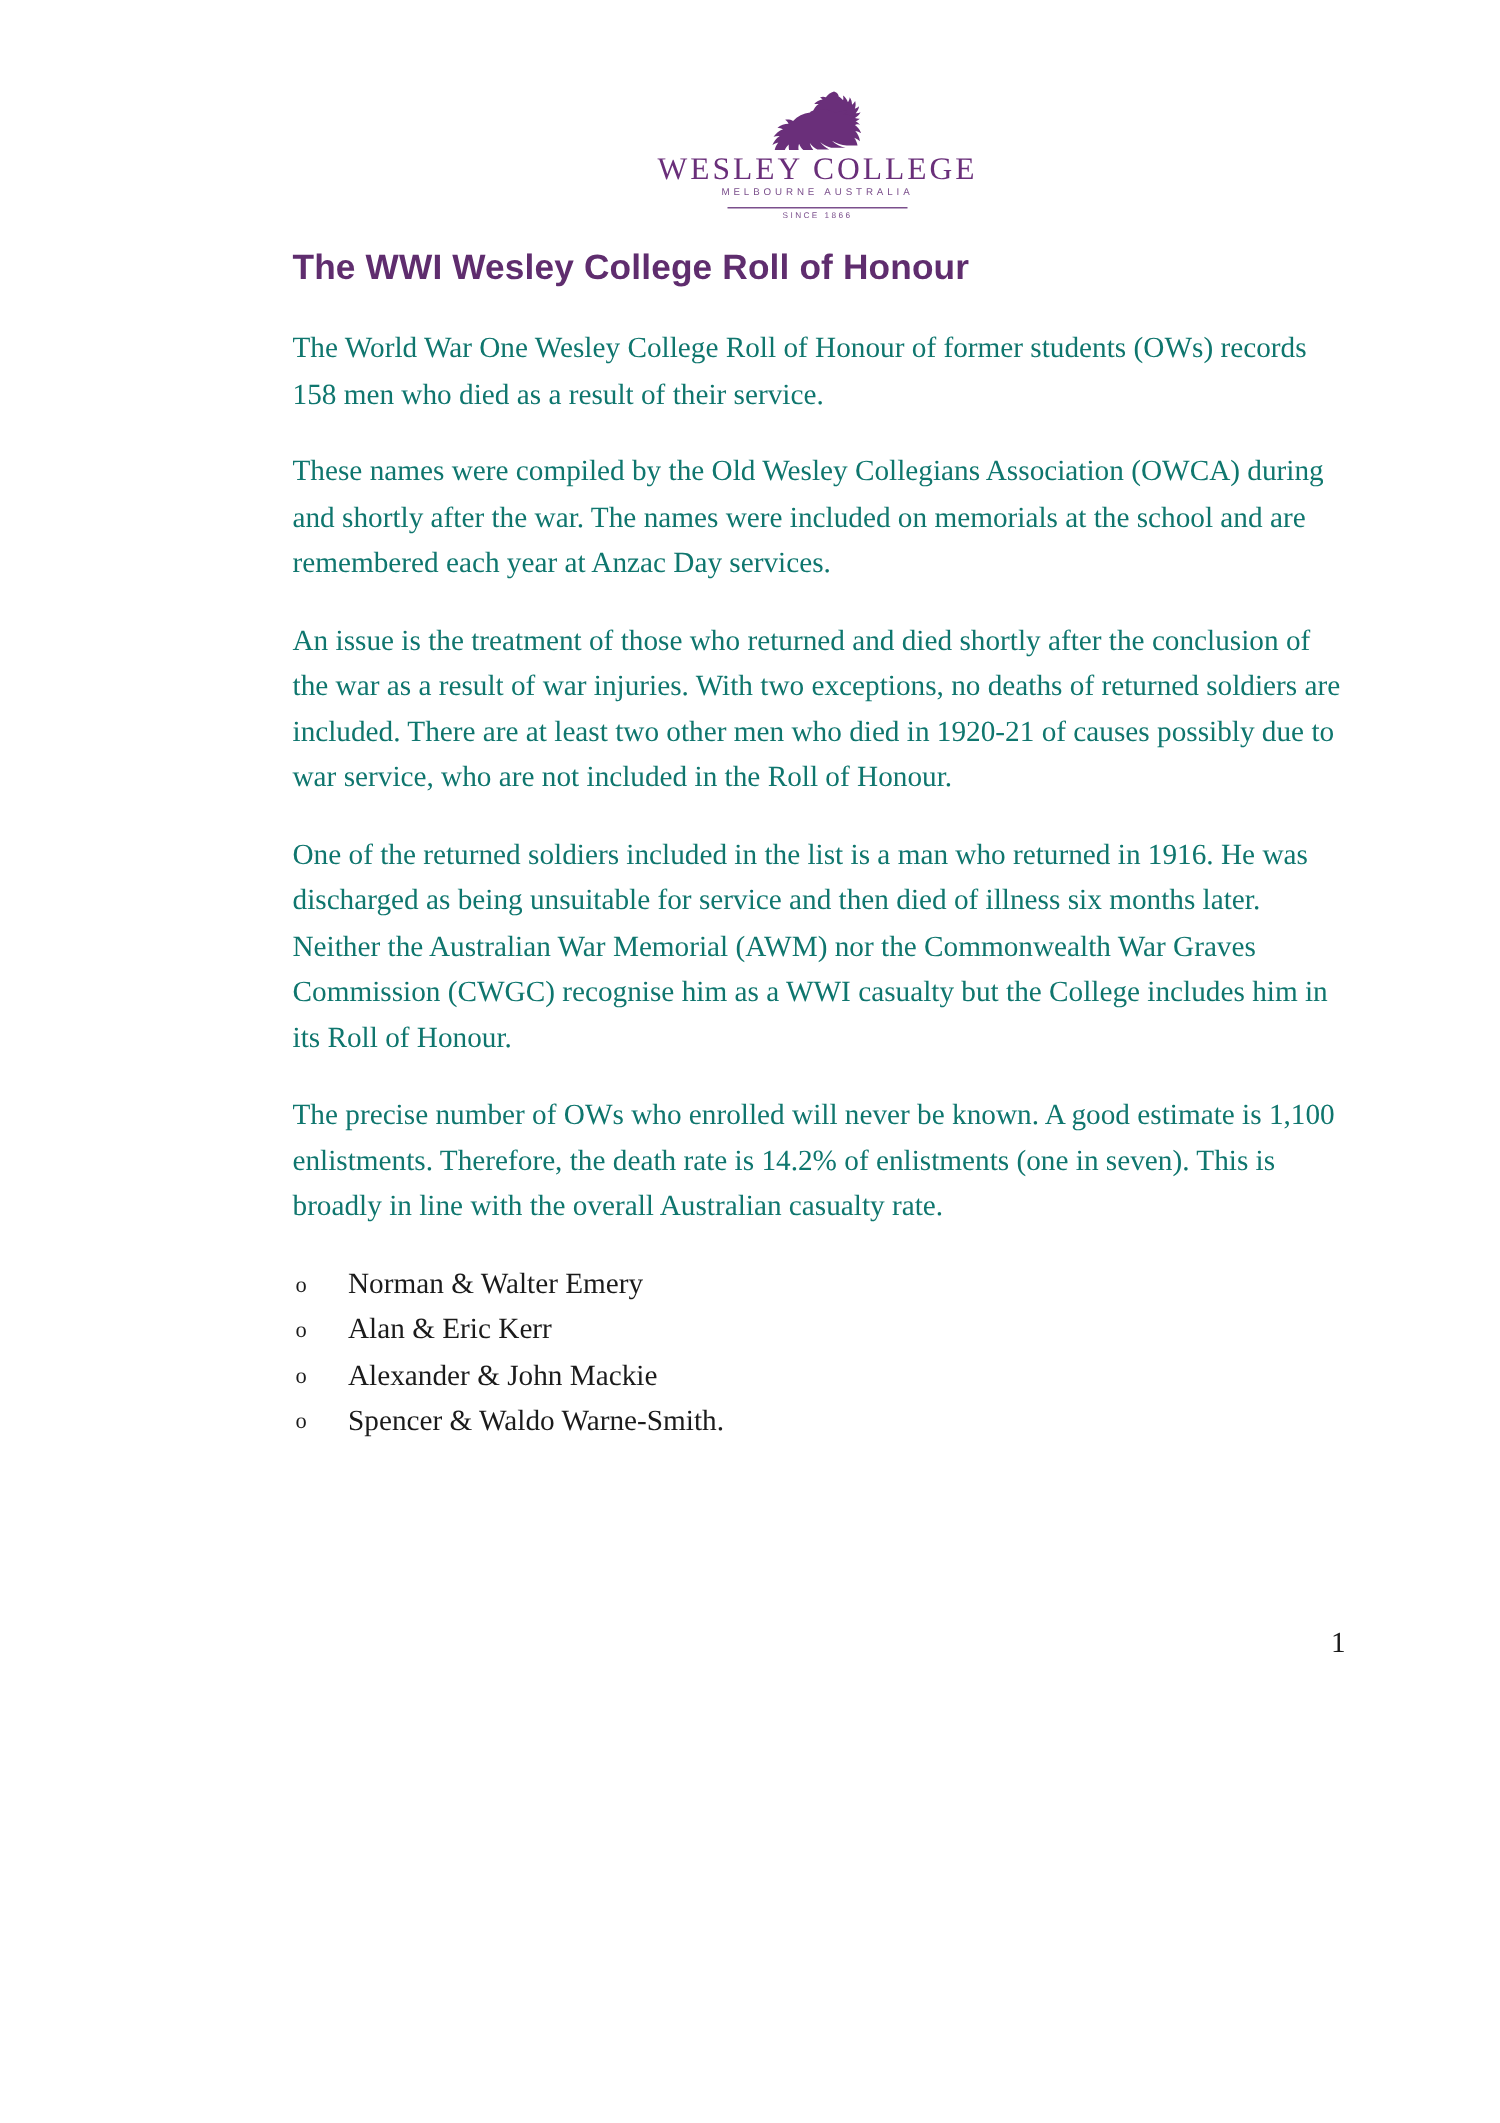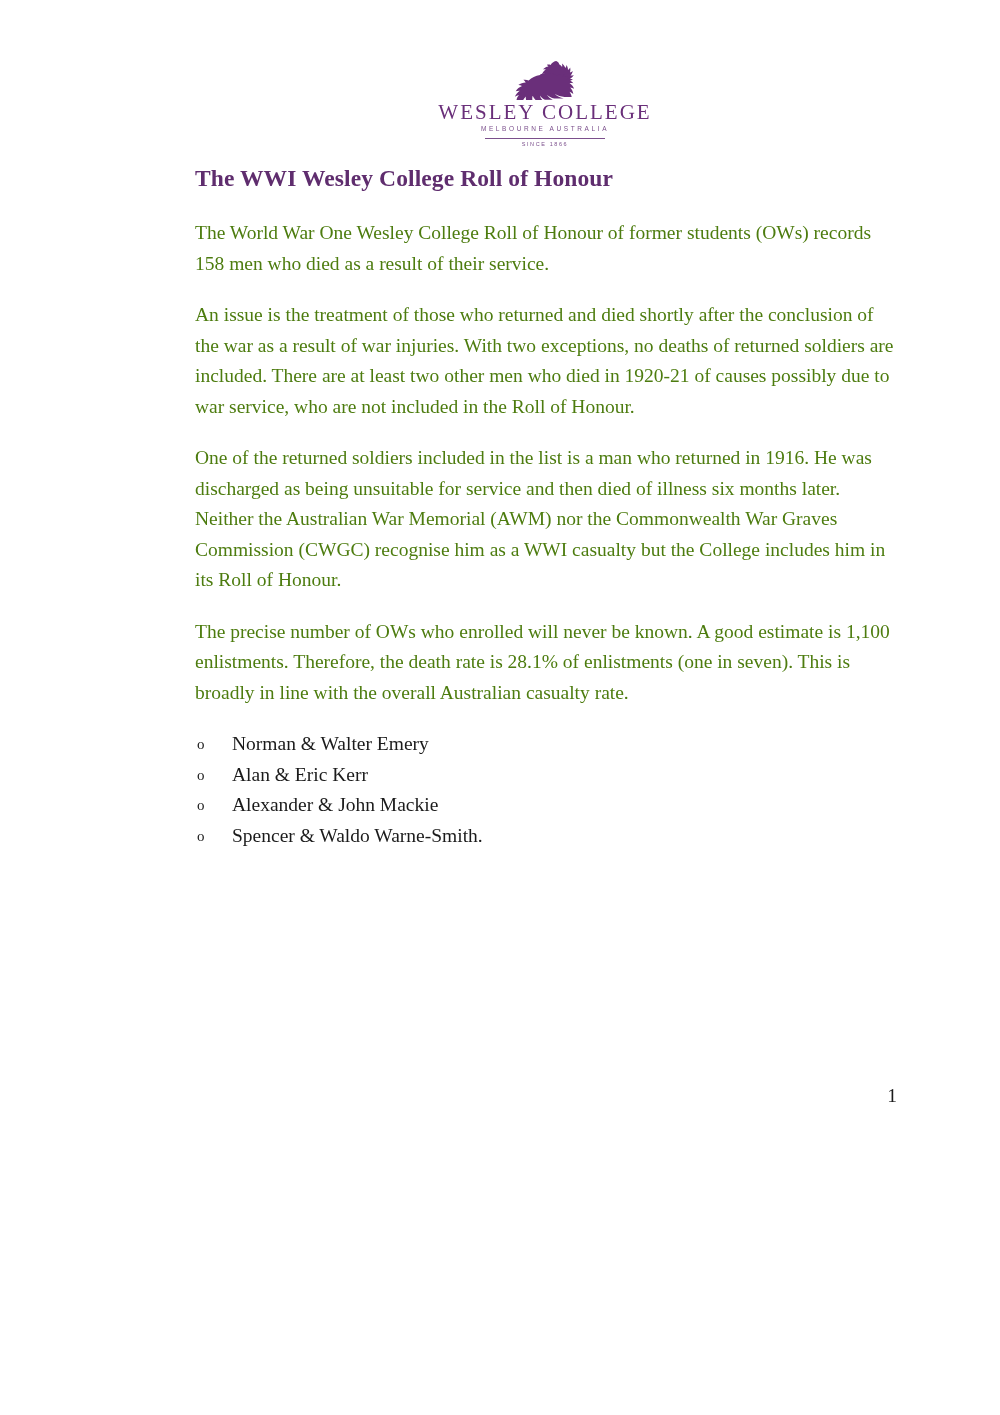--- a/index.html
+++ b/index.html
@@ -72,33 +72,33 @@
     white-space: nowrap;
   }
   
   .content {
     position: absolute;
     left: 150px;
     top: 165px;
     width: 700px;
   }
   h1.doc-title {
-    font-family: Liberation Serif, serif;
+    font-family: Liberation Sans, sans-serif;
     font-size: 23.5px;
     font-weight: bold;
     color: #5f2d6e;
     margin: 0 0 26px 0;
     letter-spacing: 0.1px;
   }
   p.para {
     font-size: 19.5px;
     line-height: 30.5px;
     margin: 0 0 21px 0;
     text-align: left;
-    color: #4d7c0f;
+    color: #0f766e;
   }
   p.para.last {
     margin-bottom: 8px;
   }
   ul.brothers {
     list-style: none;
     margin: 0;
     padding: 0;
   }
   ul.brothers li {
@@ -141,23 +141,24 @@
       <div class="logo-sub">MELBOURNE AUSTRALIA</div>
       <div class="logo-rule"></div>
       <div class="logo-since">SINCE 1866</div>
     </div>
   </div>
 
   <div class="content">
     <h1 class="doc-title">The WWI Wesley College Roll of Honour</h1>
 
     <p class="para">The World War One Wesley College Roll of Honour of former students (OWs) records 158 men who died as a result of their service.</p>
+    <p class="para">These names were compiled by the Old Wesley Collegians Association (OWCA) during and shortly after the war.  The names were included on memorials at the school and are remembered each year at Anzac Day services.</p>
     <p class="para">An issue is the treatment of those who returned and died shortly after the conclusion of the war as a result of war injuries.  With two exceptions, no deaths of returned soldiers are included.  There are at least two other men who died in 1920-21 of causes possibly due to war service, who are not included in the Roll of Honour.</p>
     <p class="para">One of the returned soldiers included in the list is a man who returned in 1916.  He was discharged as being unsuitable for service and then died of illness six months later.  Neither the Australian War Memorial (AWM) nor the Commonwealth War Graves Commission (CWGC) recognise him as a WWI casualty but the College includes him in its Roll of Honour.</p>
-    <p class="para">The precise number of OWs who enrolled will never be known.  A good estimate is 1,100 enlistments.  Therefore, the death rate is 28.1% of enlistments (one in seven).  This is broadly in line with the overall Australian casualty rate.</p>
+    <p class="para">The precise number of OWs who enrolled will never be known.  A good estimate is 1,100 enlistments.  Therefore, the death rate is 14.2% of enlistments (one in seven).  This is broadly in line with the overall Australian casualty rate.</p>
 
     <ul class="brothers">
       <li>
         <span class="bullet">o</span>
         <span>Norman &amp; Walter Emery</span>
       </li>
       <li>
         <span class="bullet">o</span>
         <span>Alan &amp; Eric Kerr</span>
       </li>

